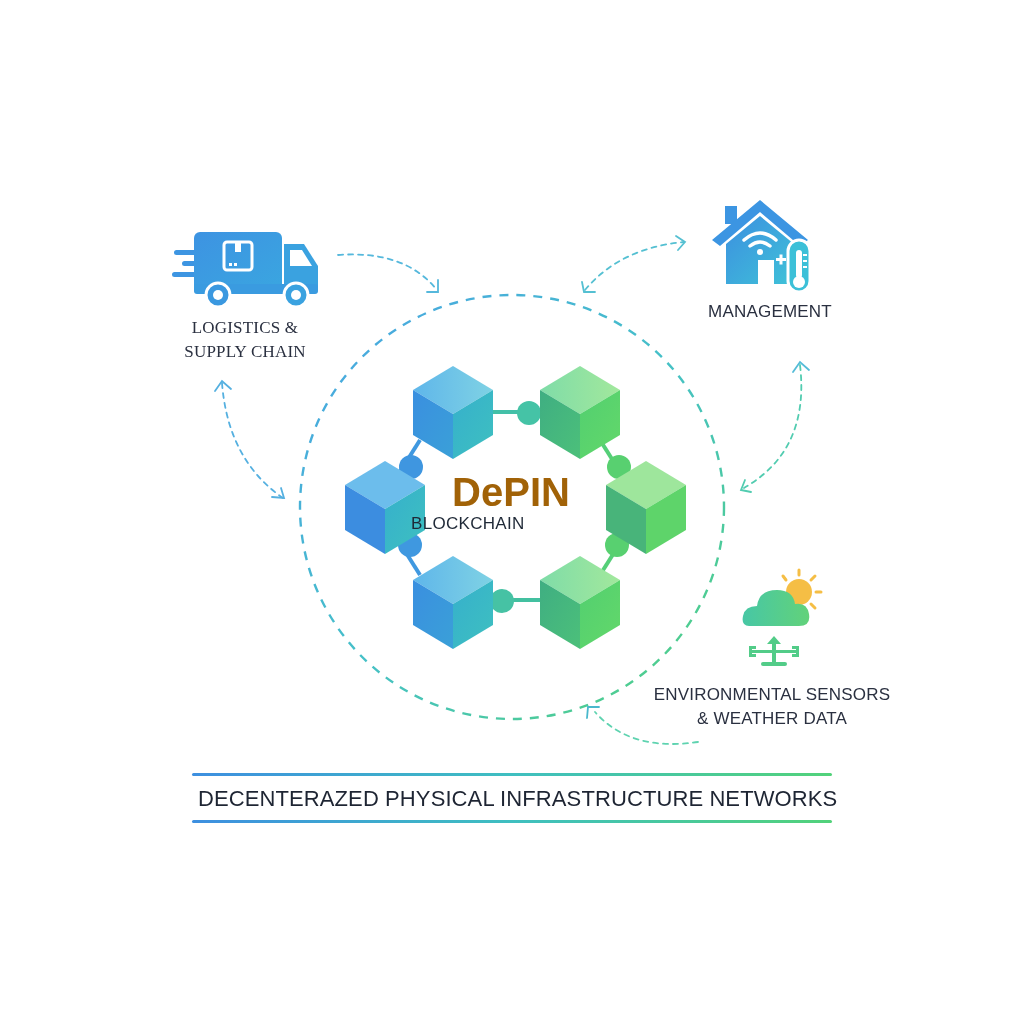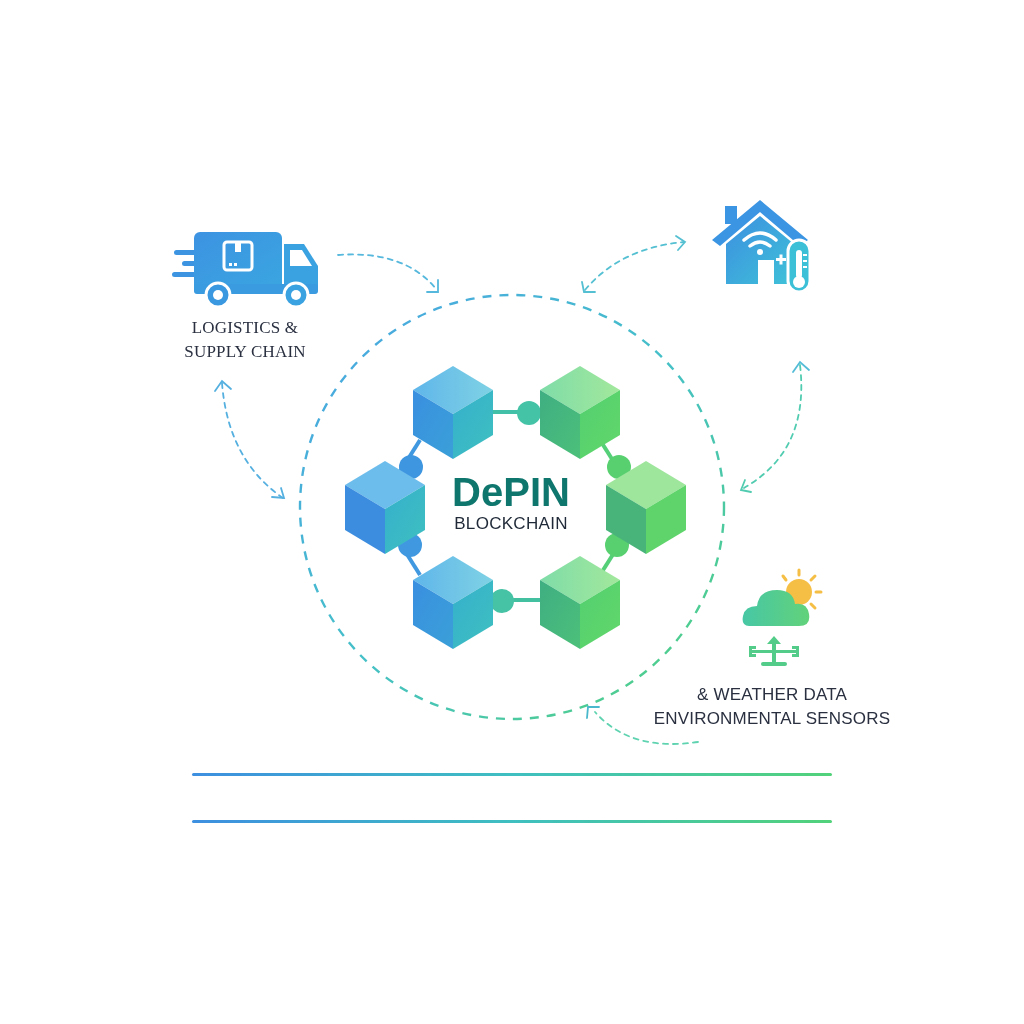--- a/index.html
+++ b/index.html
@@ -8,24 +8,24 @@
       font-family: "Liberation Sans", "DejaVu Sans", sans-serif; color: #1f2937;
     }
     .layer { position: absolute; left: 0; top: 0; }
     .label {
       position: absolute; text-align: center; font-size: 17px; line-height: 24px;
       color: #2a3040; letter-spacing: 0.2px; text-transform: uppercase;
     }
     .label span { display: block; }
     .center-title {
       position: absolute; left: 411px; top: 470px; width: 200px; text-align: center;
-      font-size: 40px; font-weight: bold; color: #0f766e; line-height: 44px;
+      font-size: 40px; font-weight: bold; color: #a16207; line-height: 44px;
     }
     .center-sub {
-      position: absolute; left: 411px; top: 514px; width: 200px; text-align: center;
+      position: absolute; left: 411px; top: 514px; width: 200px; text-align: left;
       font-size: 17px; color: #1f2937; line-height: 20px; letter-spacing: 0.3px;
     }
     .banner {
       position: absolute; left: 192px; top: 773px; width: 640px; height: 50px;
     }
     .banner .line {
       position: absolute; left: 0; width: 640px; height: 3px;
       background: linear-gradient(90deg, #3d8fe0 0%, #3fbfc0 50%, #52d27a 100%);
       border-radius: 2px;
     }
@@ -240,26 +240,28 @@
     </g>
   </g>
 </svg>
 
 <div class="label" style="left:170px; top:316px; width:150px;font-family:Liberation Serif, serif;">
   <span>LOGISTICS &amp;</span>
   <span>SUPPLY CHAIN</span>
 </div>
 
 <div class="label" style="left:650px; top:300px; width:240px;">
+  <span>MANAGEMENT</span>
 </div>
 
 <div class="label" style="left:652px; top:683px; width:240px;">
+  <span>ENVIRONMENTAL SENSORS</span>
   <span>&amp; WEATHER DATA</span>
-  <span>ENVIRONMENTAL SENSORS</span>
 </div>
 
 <div class="center-title">DePIN</div>
 <div class="center-sub">BLOCKCHAIN</div>
 
 <div class="banner">
   <div class="line top"></div>
+  <div class="text">DECENTERAZED PHYSICAL INFRASTRUCTURE NETWORKS</div>
   <div class="line bottom"></div>
 </div>
 
 </body></html>

